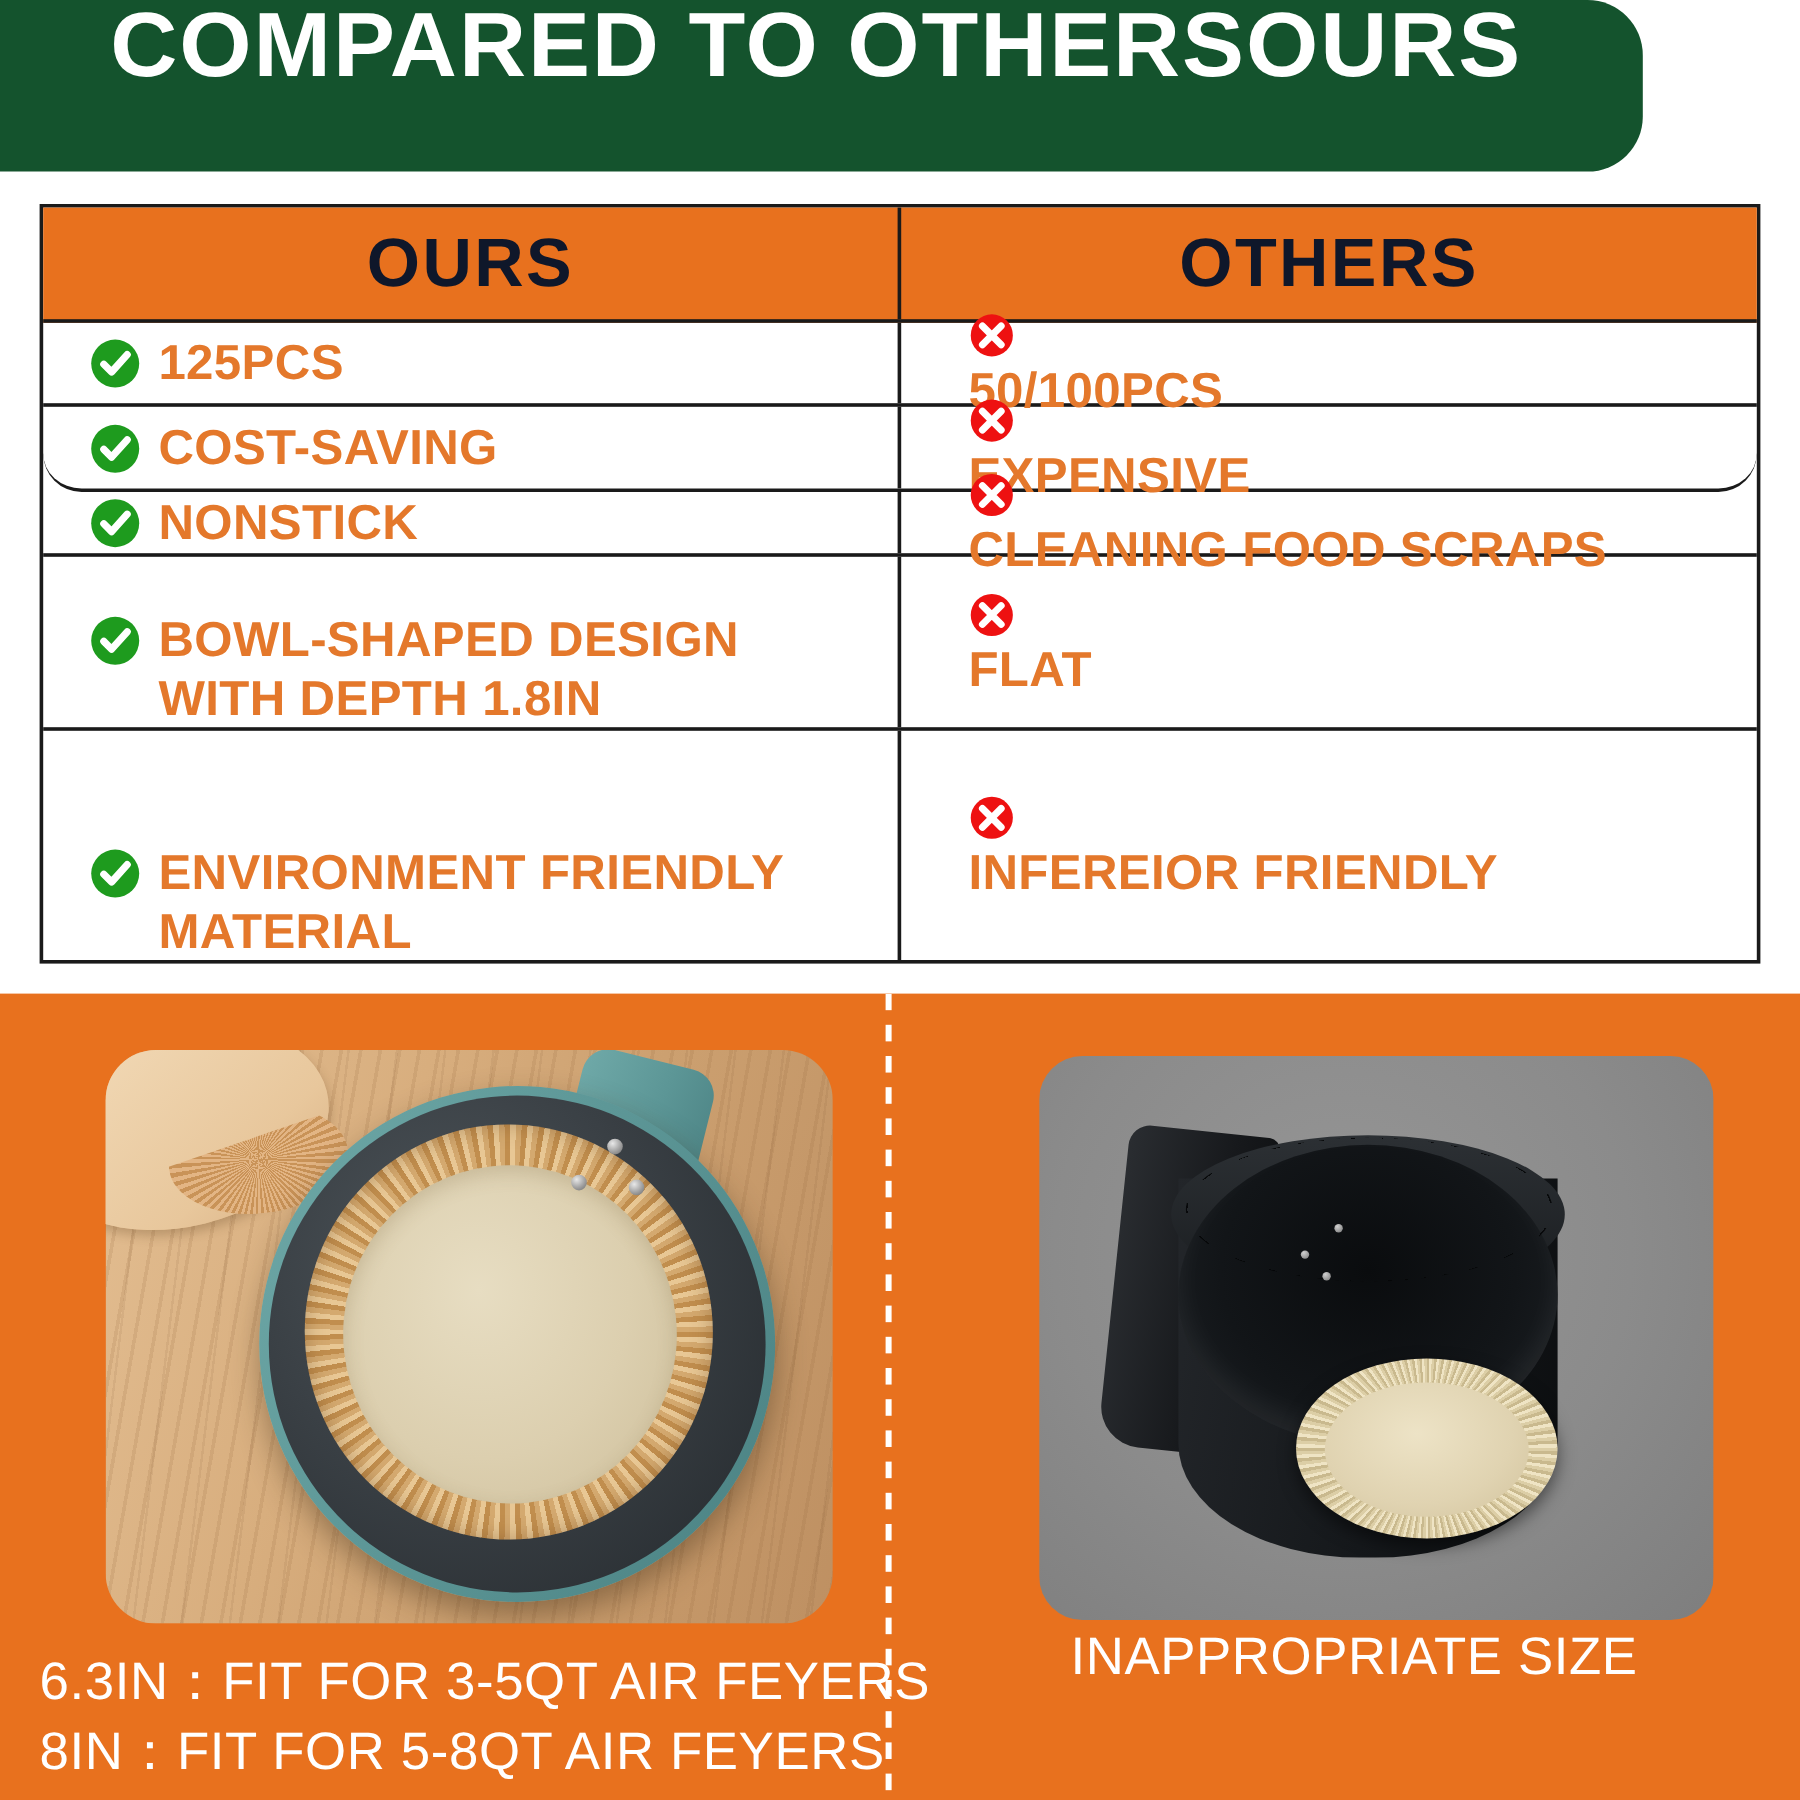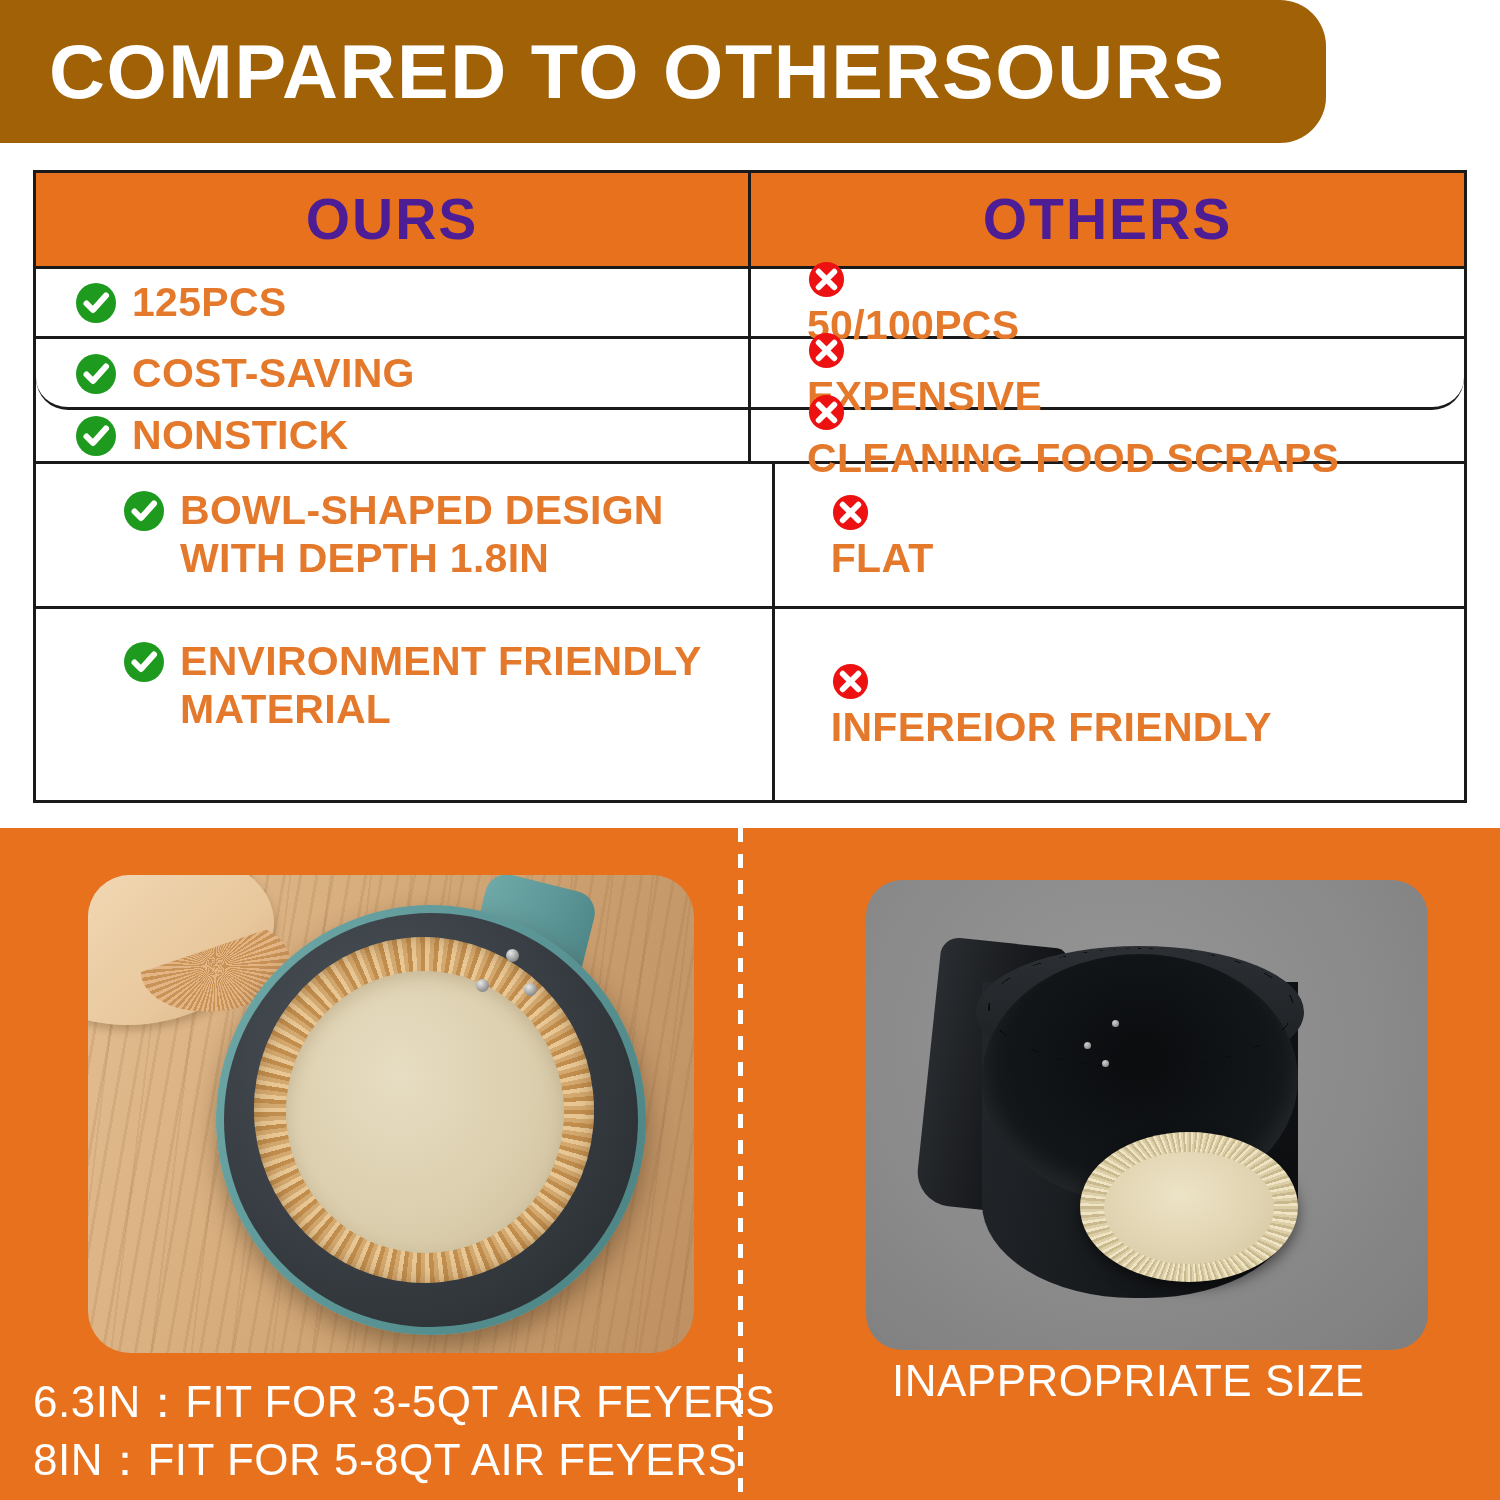--- a/index.html
+++ b/index.html
@@ -15,25 +15,25 @@
     position: relative;
   }
 
   
   .banner {
     position: absolute;
     left: 0;
     top: 0;
     width: 1326px;
     height: 143px;
-    background: #a16207;
+    background: #14532d;
     border-top-right-radius: 46px;
     border-bottom-right-radius: 46px;
     display: flex;
-    align-items: center;
+    padding-left: 43px;
   }
   .banner-title {
     color: #ffffff;
     font-size: 76px;
     font-weight: bold;
     letter-spacing: 1.5px;
     padding-left: 48px;
     white-space: nowrap;
     transform: scaleX(1.02);
     transform-origin: left center;
@@ -65,35 +65,35 @@
     padding-right: 10px;
   }
   .tcell.left  { width: 715px; border-right: 3px solid #1a1a1a; }
   .tcell.right { width: 713px; padding-left: 56px; }
 
   
   .thead { height: 93px; background: #E8711E; border-bottom: 3px solid #1a1a1a; display: flex; }
   .thead .tcell { justify-content: center; padding-left: 0; padding-right: 0; }
   .thead .tcell.left { border-right: 3px solid #1a1a1a; }
   .th-label {
-    color: #4c1d95;
+    color: #0f172a;
     font-size: 57px;
     font-weight: bold;
     letter-spacing: 2px;
     line-height: 1;
   }
 
   
   .r1 { height: 70px; }
   .r2 { height: 71px; border-radius: 32px; }
   .r3 { height: 54px; }
   .r4 { height: 145px; }
   .r5 { height: 191px; }
 
-  .r4 .tcell.left, .r5 .tcell.left { align-items: flex-start; padding-top: 22px; margin-left: 48px; }
+  .r4 .tcell.left, .r5 .tcell.left { align-items: flex-end; padding-top: 22px; }
   .r5 .tcell.left { padding-top: 28px; }
 
   .item {
     display: flex;
     align-items: flex-start;
     gap: 14px;
   }
   .tcell.right .item { gap: 2px; flex-direction: column; }
 
   .label {

